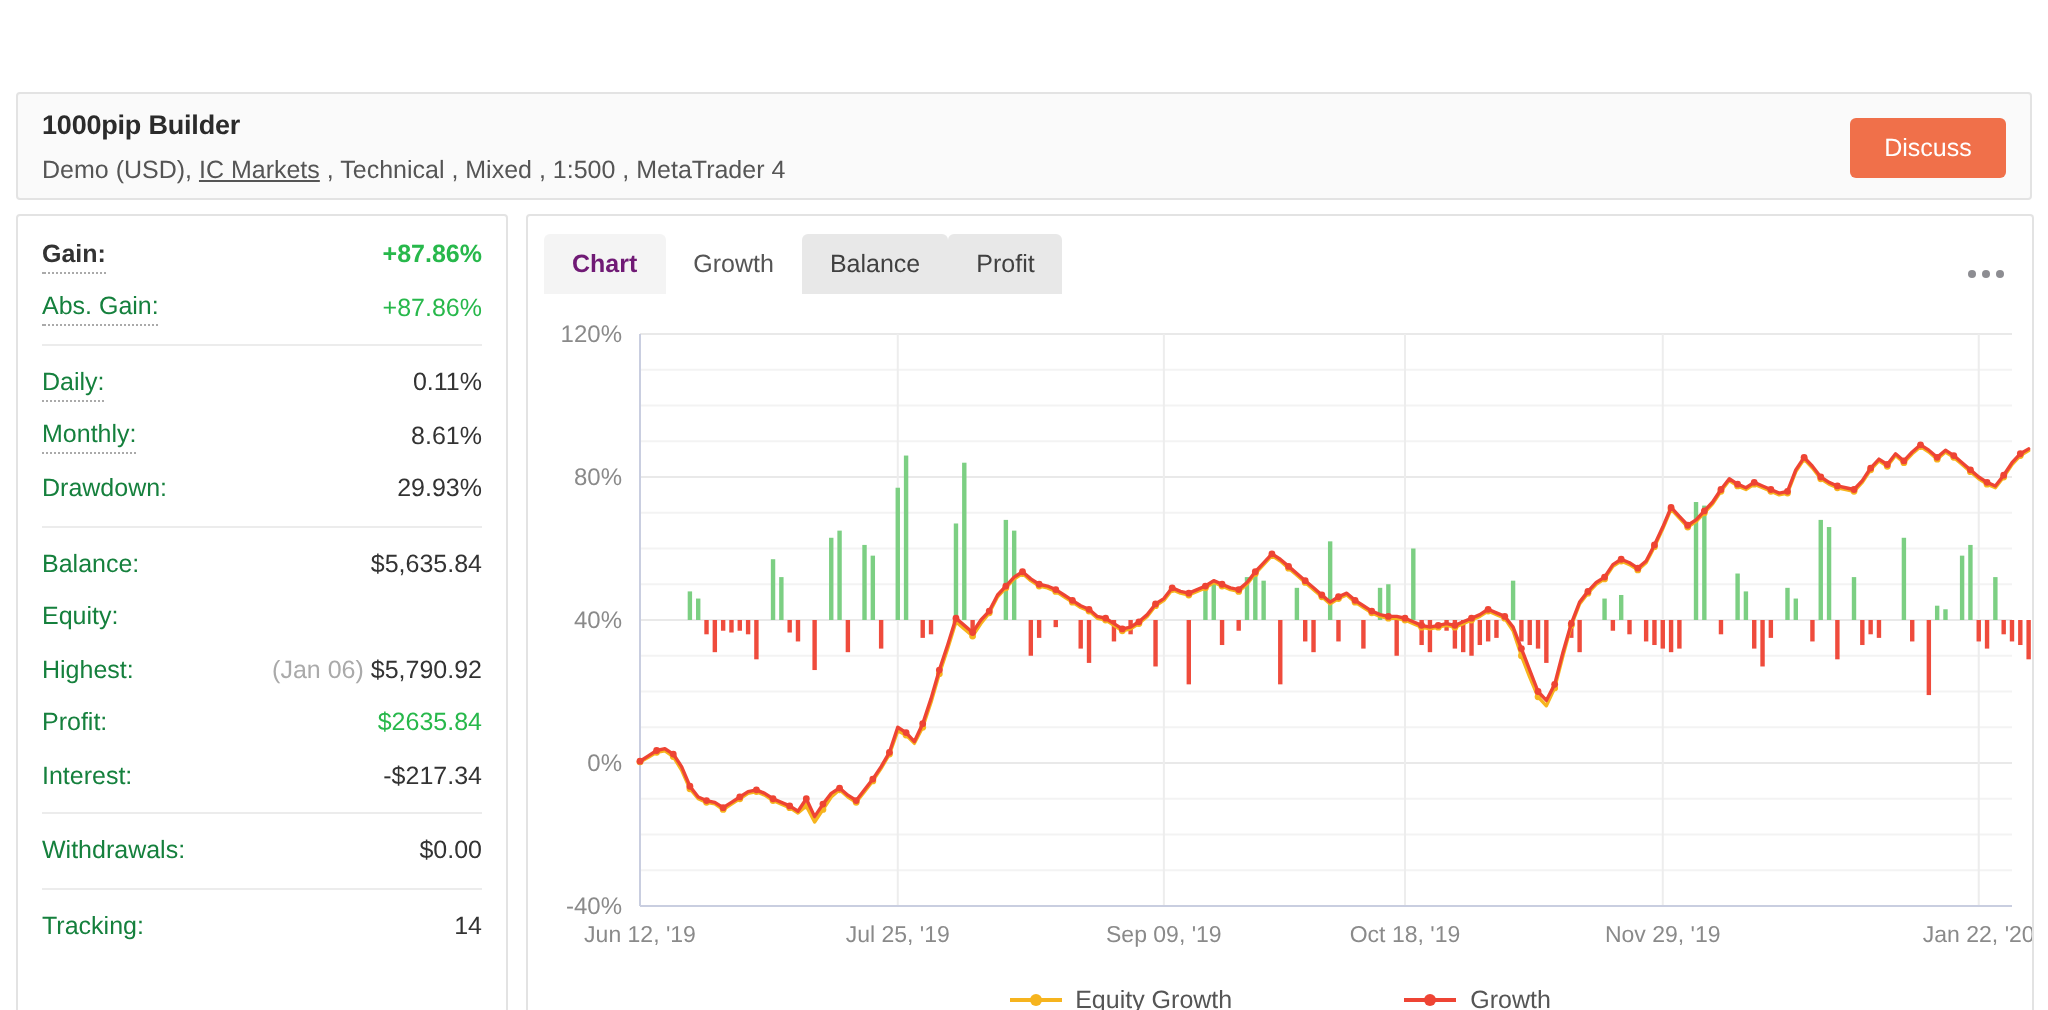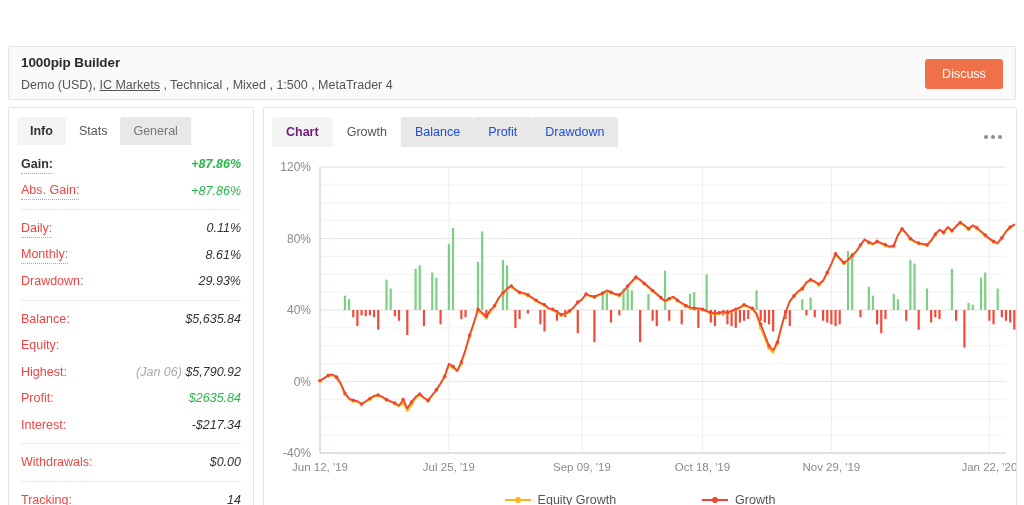--- a/index.html
+++ b/index.html
@@ -84,43 +84,43 @@
   .tab.first { background: #f4f4f4; color: #333; font-weight: bold; }
   .tab.active { background: #ffffff; color: #555; font-weight: normal; }
   .stats {
     padding: 6px 12px 0 12px;
     font-size: 12.5px; color: #444;
   }
   .srow {
     display: flex; justify-content: space-between; align-items: baseline;
     height: 26.5px; line-height: 26.5px;
   }
-  .skey { color: #ef4444; }
+  .skey { color: #15803d; }
   .skey.dotted { border-bottom: 1px dotted #aaa; line-height: 18px; align-self: center;}
   .skey.bold { font-weight: bold; color: #333; }
-  .sval { color: #333; text-align: center; font-style: italic; }
+  .sval { color: #333; text-align: center; }
   .sval.green { color: #27b84b; font-weight: bold; }
   .sval.greenlite { color: #27b84b; }
   .muted { color: #aaa; }
   .divider { border-top: 1px solid #ececec; margin: 5px 0 5px 0; }
 
   
   .right-panel {
     flex: 1;
     background: #ffffff;
     border: 1px solid #e3e3e3;
     border-radius: 2px;
     position: relative;
   }
   .ctabs {
     display: flex; height: 32px; align-items: flex-end;
     padding-left: 8px; margin-top: 7px; position: relative;
   }
   .ctab {
-    font-size: 12.5px; color: #1d4ed8;
+    font-size: 12.5px; color: #404040;
     padding: 7px 14px; background: #e8e8e8;
     border-radius: 3px 3px 0 0; cursor: pointer; line-height: 16px;
   }
   .ctab.first { background: #f4f4f4; color: #701a75; font-weight: bold; }
   .ctab.active { background: #ffffff; color: #555; }
   .kebab {
     position: absolute; right: 14px; bottom: 8px;
     display: flex; gap: 3px; cursor: pointer;
   }
   .kebab i { width: 4px; height: 4px; border-radius: 50%; background: #8d8d92; display:block;}
@@ -153,25 +153,20 @@
 
     <div class="verif">
     </div>
 
     <button class="discuss-btn">Discuss</button>
   </div>
 
   <div class="body">
 
     <div class="left-panel">
-      <div class="tabs">
-        <div class="tab first">Info</div>
-        <div class="tab active">Stats</div>
-        <div class="tab">General</div>
-      </div>
       <div class="stats">
 
         <div class="srow">
           <span class="skey bold dotted">Gain:</span>
           <span class="sval green">+87.86%</span>
         </div>
         <div class="srow">
           <span class="skey dotted">Abs. Gain:</span>
           <span class="sval greenlite">+87.86%</span>
         </div>
@@ -229,21 +224,20 @@
 
       </div>
     </div>
 
     <div class="right-panel">
       <div class="ctabs">
         <div class="ctab first">Chart</div>
         <div class="ctab active">Growth</div>
         <div class="ctab">Balance</div>
         <div class="ctab">Profit</div>
-        <div class="ctab">Drawdown</div>
         <div class="kebab">
             <i></i>
             <i></i>
             <i></i>
           </div>
       </div>
 
       <div class="chart-wrap">
         <svg id="chart-svg" width="752" height="350" viewBox="0 0 752 350">
             <line x1="56" x2="742" y1="306" y2="306" stroke="#f3f3f3" stroke-width="1"></line>

